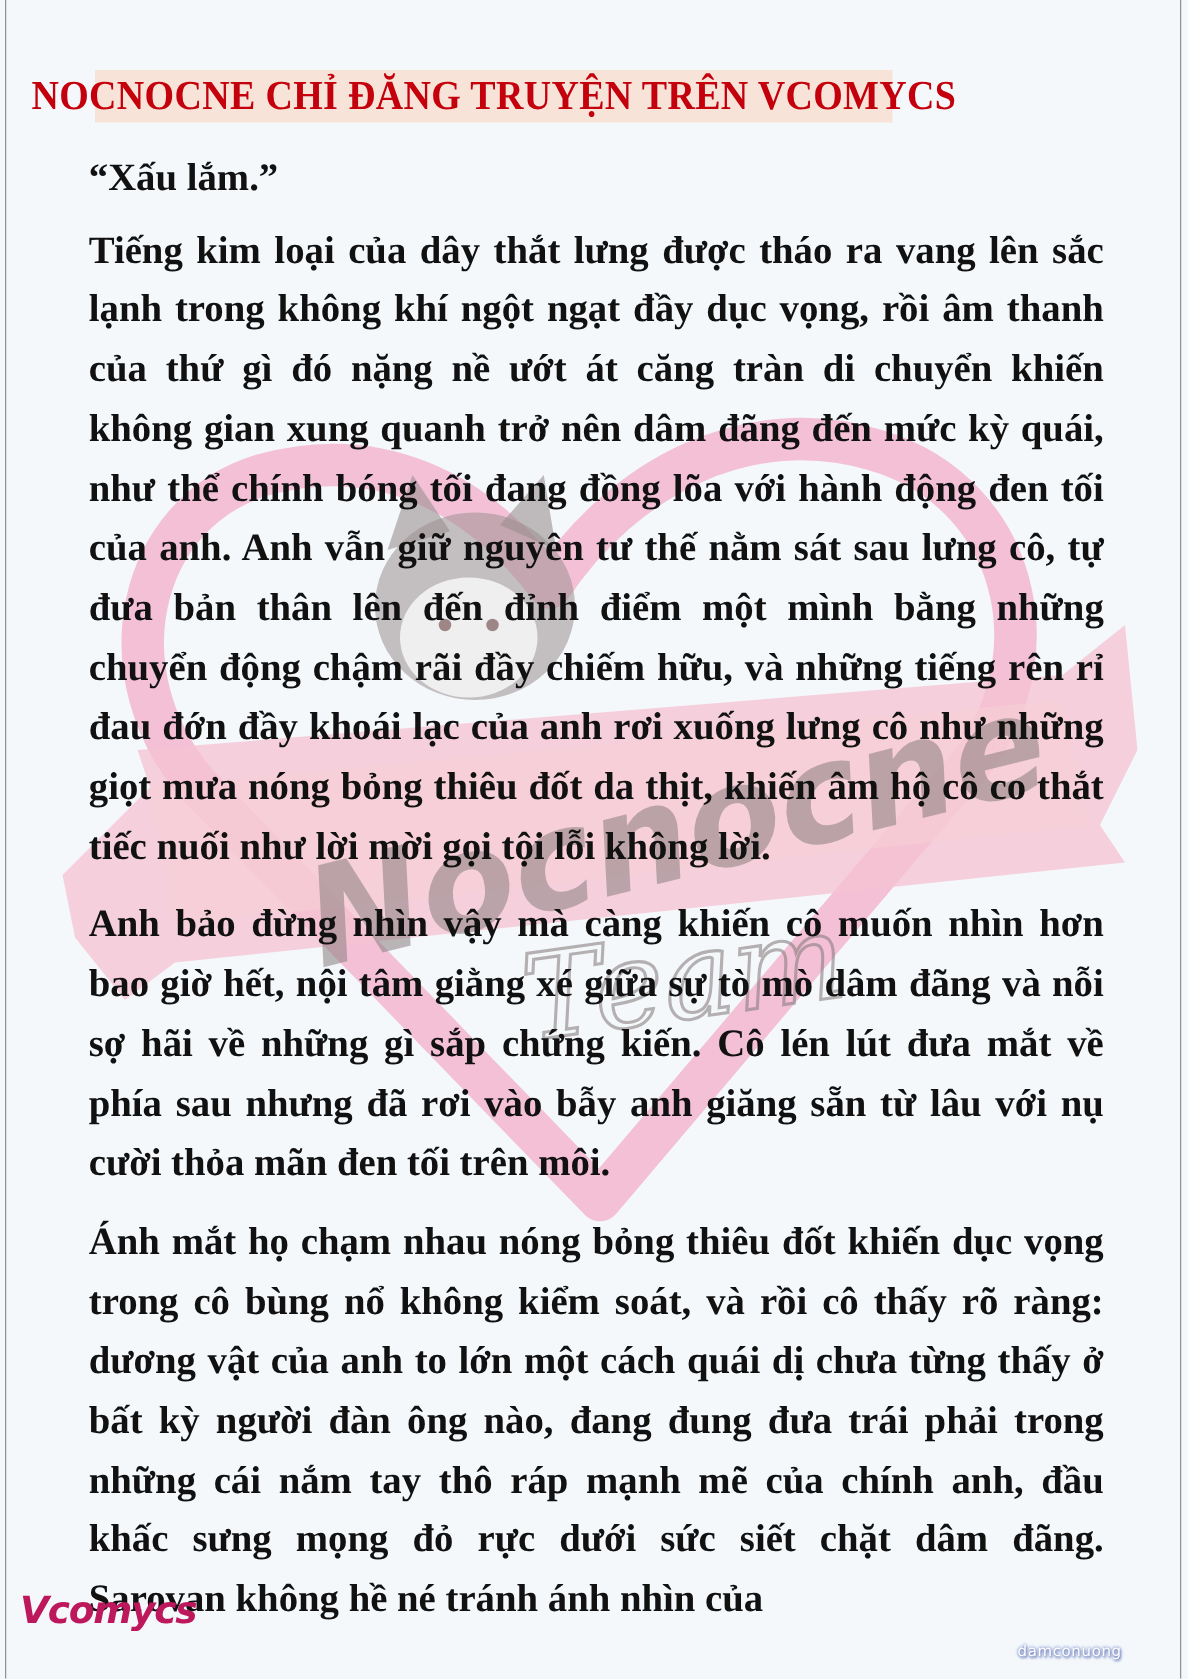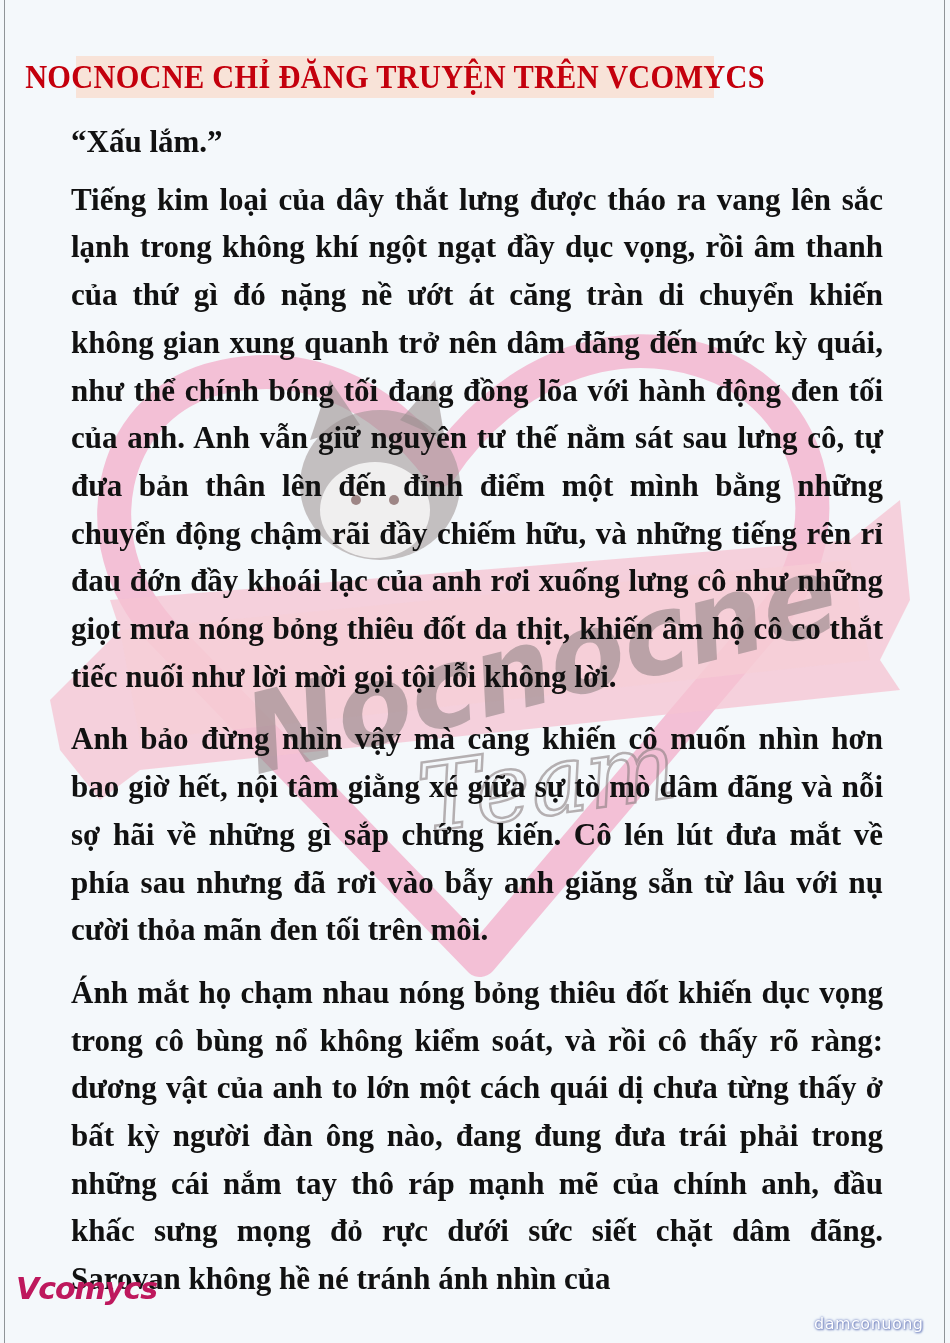--- a/index.html
+++ b/index.html
@@ -36,21 +36,21 @@
     .content p.quote { margin-bottom: 10px; }
     .content p.para { margin-bottom: 15px; }
     .content p.para2 { margin-bottom: 15px; }
     .footer-logo {
       position: absolute; left: 16px; top: 1248px;
       font-family: "DejaVu Sans", sans-serif; font-style: italic; font-weight: bold;
       font-size: 30px; color: #be185d; letter-spacing: -1px; margin-top: 23px;
     }
     .footer-credit {
       position: absolute; left: 814px; top: 1314px;
-      font-family: "DejaVu Sans", sans-serif; font-size: 16px; color: #ffffff;
+      font-family: "DejaVu Sans", sans-serif; font-size: 12px; color: #ffffff;
       text-shadow: 0 0 3px #7f8fc8, 0 0 2px #7f8fc8, 1px 1px 2px #6d7cb8;
       letter-spacing: 0.5px;
     }
   </style>
 </head>
 <body>
 
 <div class="page">
   <div class="frame-line-left"></div>
   <div class="frame-line-right"></div>

